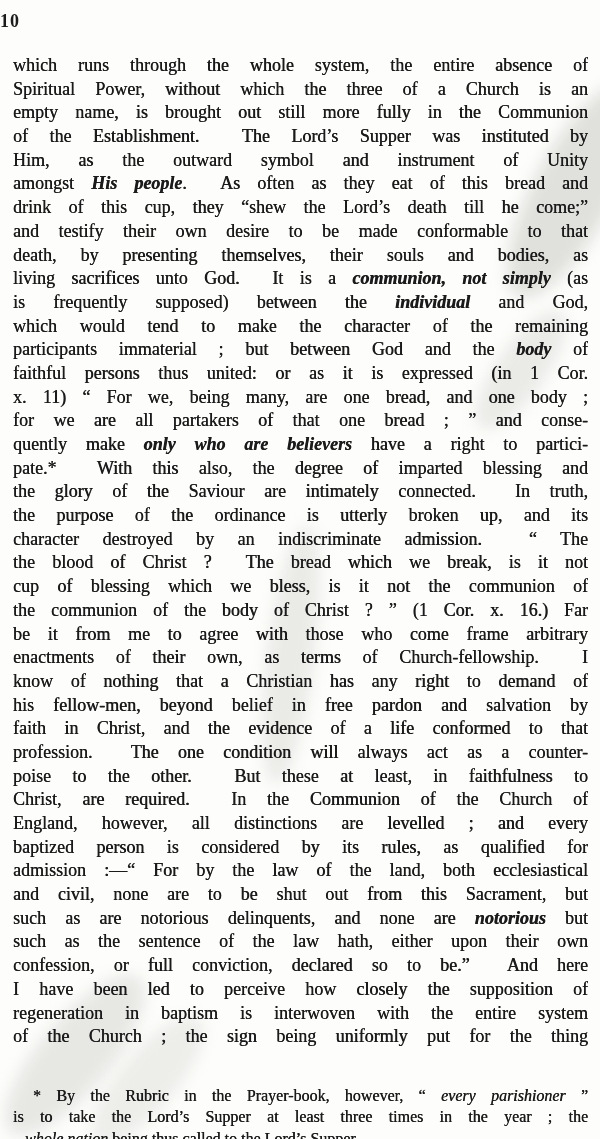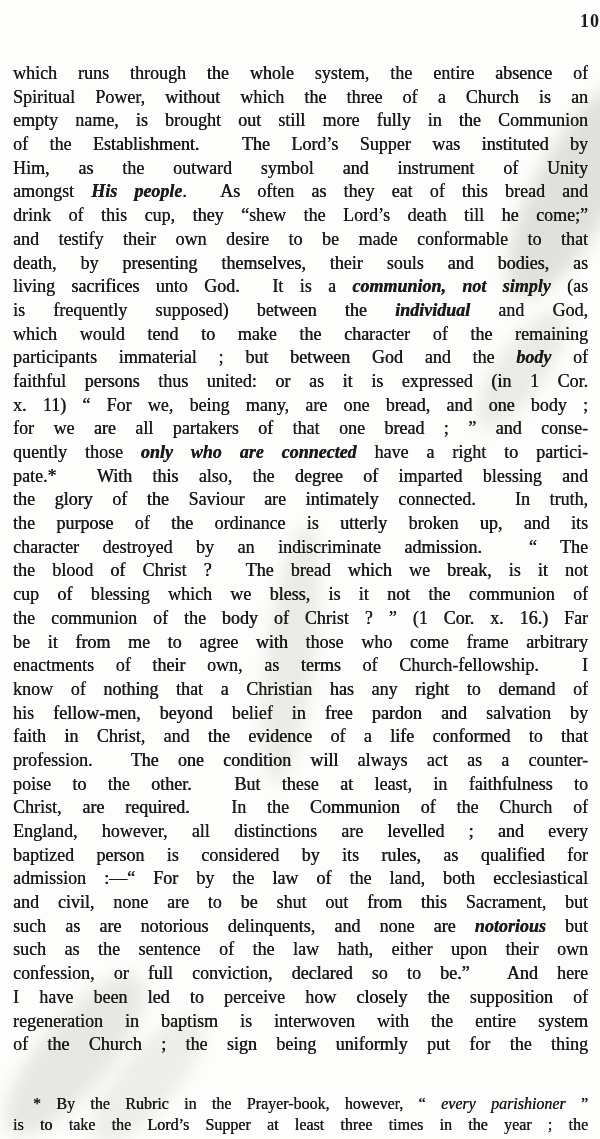--- a/index.html
+++ b/index.html
@@ -12,28 +12,28 @@
     width: 600px;
     height: 1139px;
     background: #fdfdfb;
     overflow: hidden;
     font-family: "Liberation Serif", serif;
     color: #1b1b1b;
     box-sizing: border-box;
     padding-top: 12px;
   }
   .page-number {
-    text-align: right;
+    text-align: left;
     font-size: 18px;
     line-height: 18px;
     letter-spacing: 1px;
     font-weight: bold;
   }
   .body-text {
-    margin: 32px 12px 0 13px;
+    margin: 24px 12px 0 13px;
   }
   .line {
     font-size: 18px;
     line-height: 23.7px;
     height: 23.7px;
     overflow: hidden;
     text-align: justify;
     text-align-last: justify;
     -moz-text-align-last: justify;
     text-justify: inter-word;
@@ -94,21 +94,21 @@
       <div class="line"><span>drink of this cup, they “shew the Lord’s death till he come;”</span></div>
       <div class="line"><span>and testify their own desire to be made conformable to that</span></div>
       <div class="line"><span>death, by presenting themselves, their souls and bodies, as</span></div>
       <div class="line"><span>living sacrifices unto God.&nbsp; It is a </span><span class="bi">communion, not simply</span><span> (as</span></div>
       <div class="line"><span>is frequently supposed) between the </span><span class="bi">individual</span><span> and God,</span></div>
       <div class="line"><span>which would tend to make the character of the remaining</span></div>
       <div class="line"><span>participants immaterial ; but between God and the </span><span class="bi">body</span><span> of</span></div>
       <div class="line"><span>faithful persons thus united: or as it is expressed (in 1 Cor.</span></div>
       <div class="line"><span>x. 11) “ For we, being many, are one bread, and one body ;</span></div>
       <div class="line"><span>for we are all partakers of that one bread ; ” and conse-</span></div>
-      <div class="line"><span>quently those </span><span class="bi">only who are connected</span><span> have a right to partici-</span></div>
+      <div class="line"><span>quently make </span><span class="bi">only who are believers</span><span> have a right to partici-</span></div>
       <div class="line"><span>pate.*&nbsp; With this also, the degree of imparted blessing and</span></div>
       <div class="line"><span>the glory of the Saviour are intimately connected.&nbsp; In truth,</span></div>
       <div class="line"><span>the purpose of the ordinance is utterly broken up, and its</span></div>
       <div class="line"><span>character destroyed by an indiscriminate admission.&nbsp; “ The</span></div>
       <div class="line"><span>the blood of Christ ?&nbsp; The bread which we break, is it not</span></div>
       <div class="line"><span>cup of blessing which we bless, is it not the communion of</span></div>
       <div class="line"><span>the communion of the body of Christ ? ” (1 Cor. x. 16.) Far</span></div>
       <div class="line"><span>be it from me to agree with those who come frame arbitrary</span></div>
       <div class="line"><span>enactments of their own, as terms of Church-fellowship.&nbsp; I</span></div>
       <div class="line"><span>know of nothing that a Christian has any right to demand of</span></div>

